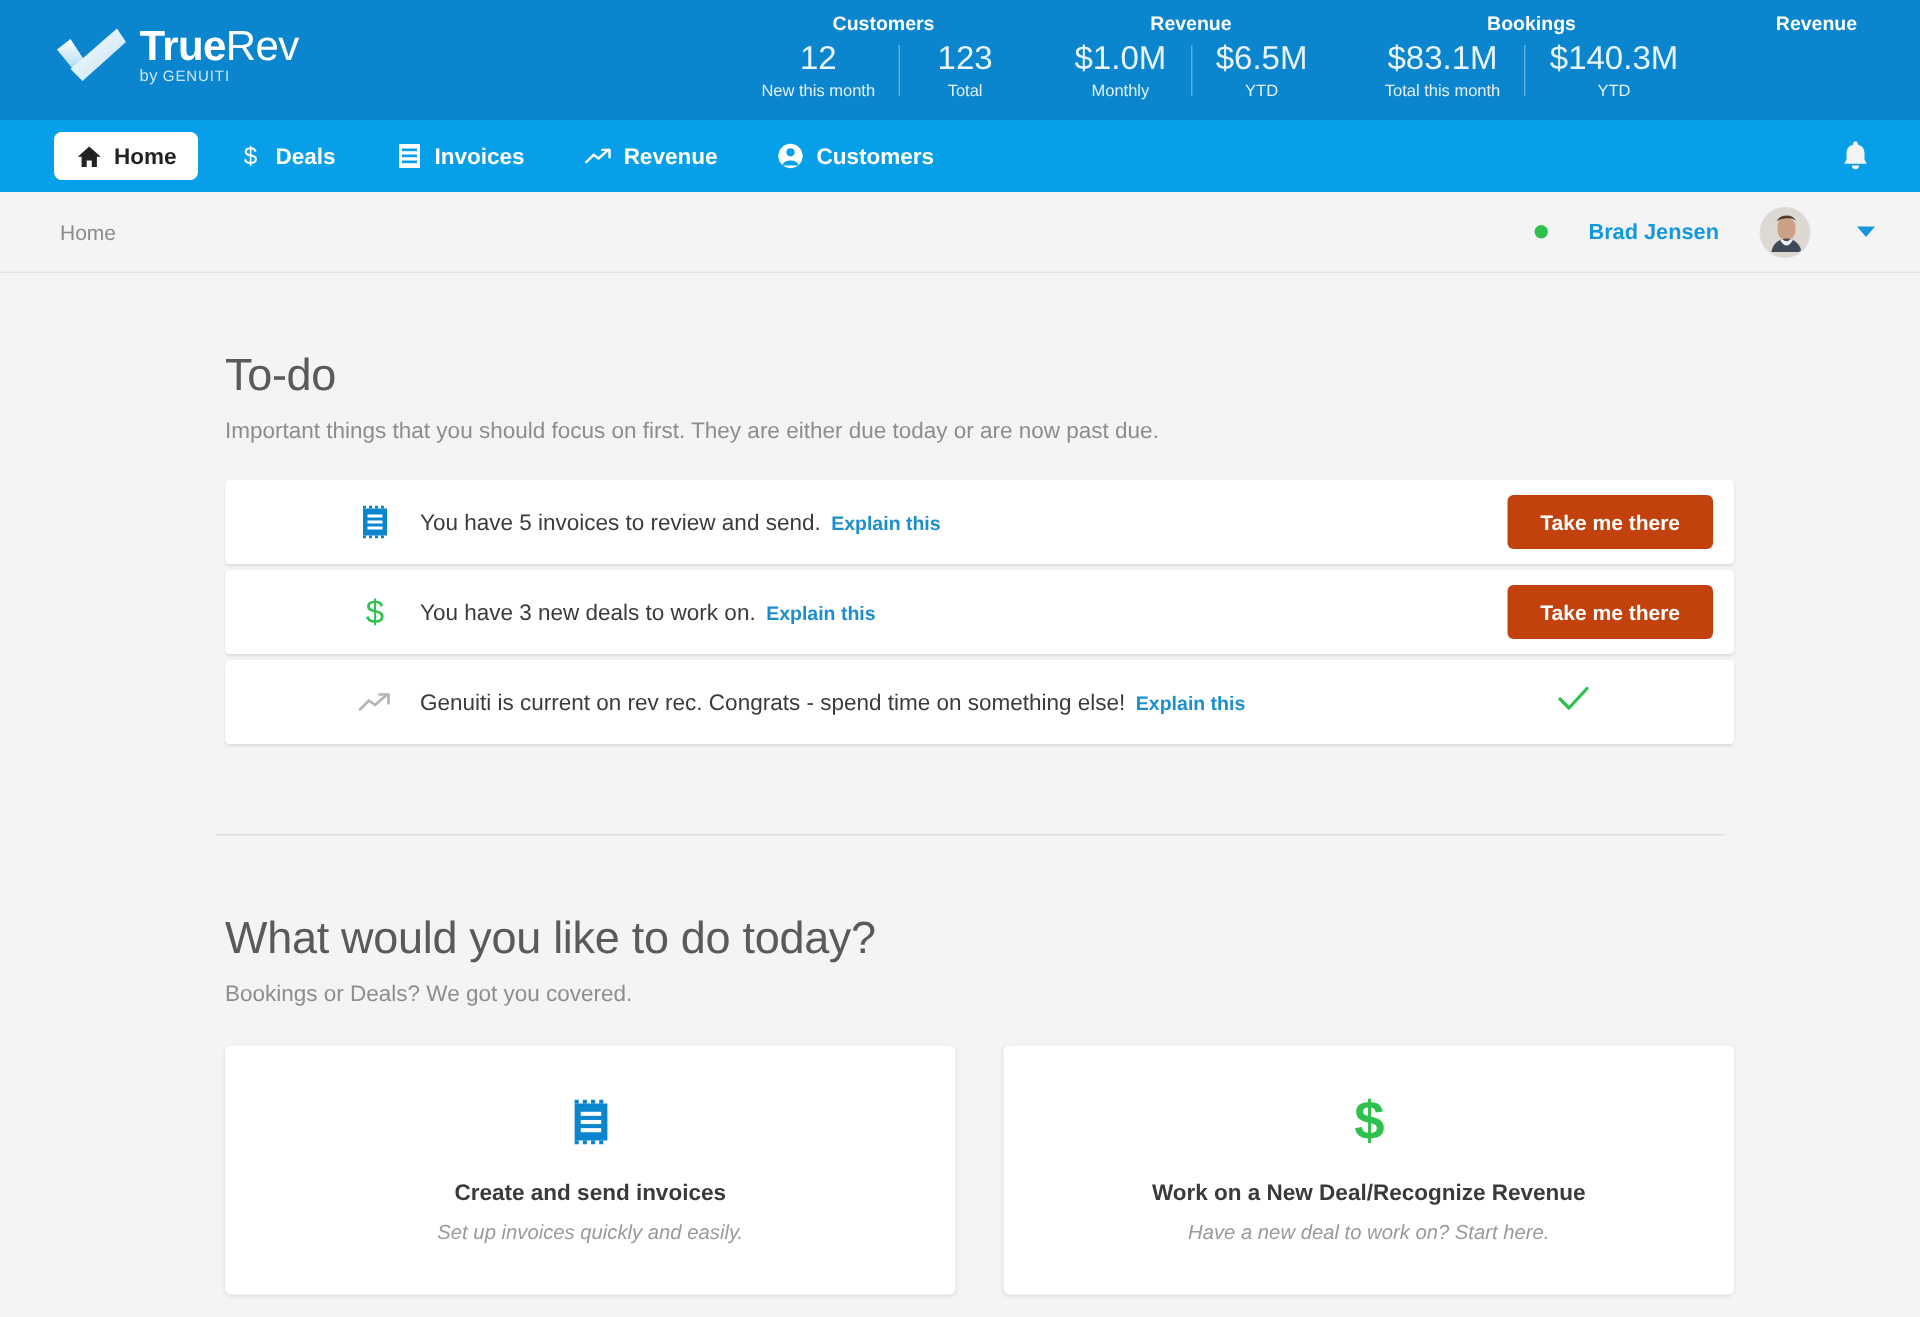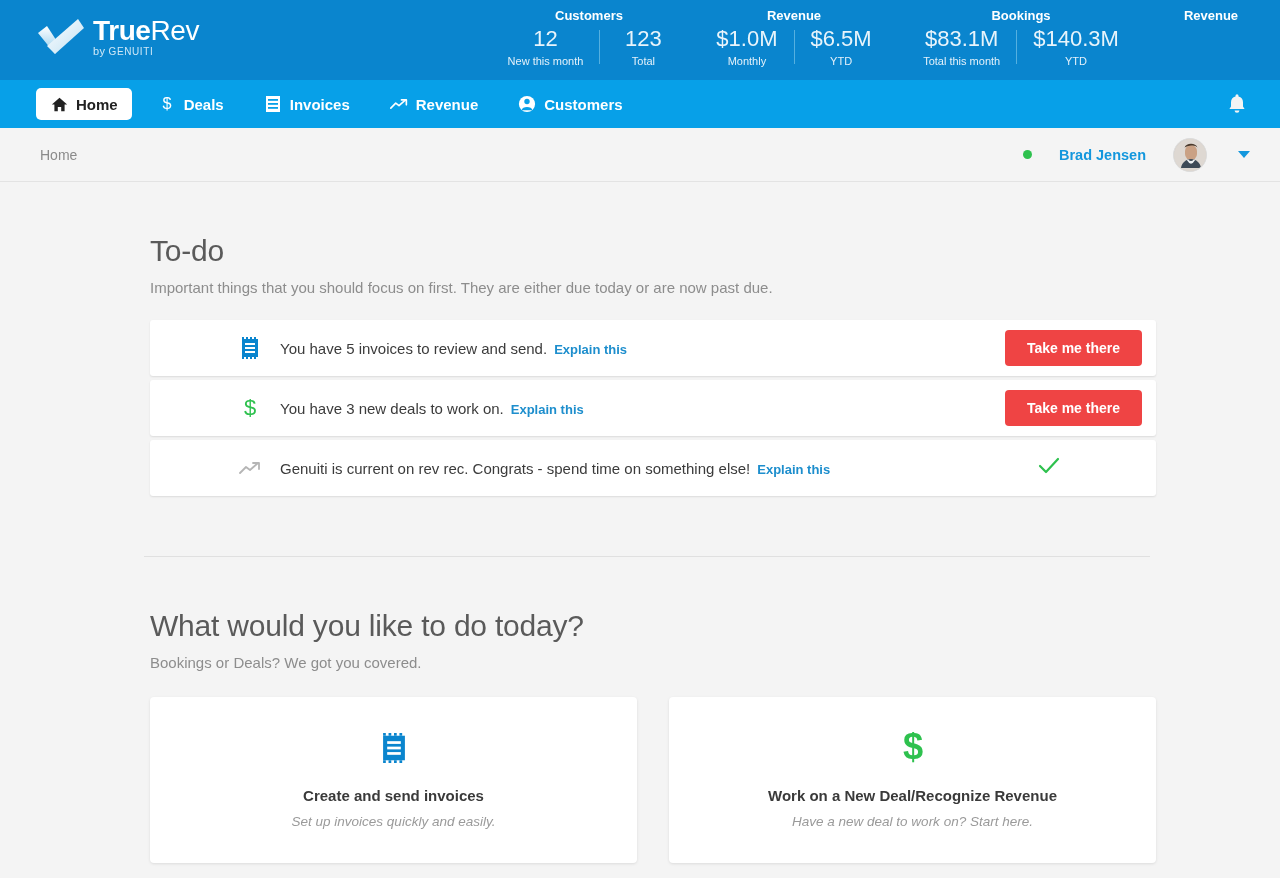--- a/index.html
+++ b/index.html
@@ -119,21 +119,21 @@
   }
   .todo-text {
     margin-left: 42px; font-size: 15px; color: #3b3b3b;
     display: flex; align-items: baseline; gap: 7px;
   }
   .explain-link {
     font-size: 13px; color: #1d8ecd; font-weight: 700; cursor: pointer;
   }
   .todo-right { margin-left: auto; display: flex; align-items: center; }
   .btn-primary {
-    background: #ef4444; color: #ffffff; border: none; border-radius: 4px;
+    background: #c2410c; color: #ffffff; border: none; border-radius: 4px;
     font-size: 14px; font-weight: 700; padding: 10px 22px; cursor: pointer;
     font-family: "Liberation Sans", sans-serif; white-space: nowrap;
   }
   .check-ok { margin-right: 82px; }
 
   .divider {
     height: 1px; background: #e0e0e0;
     margin: 60px 130px 0 128px;
   }
 

